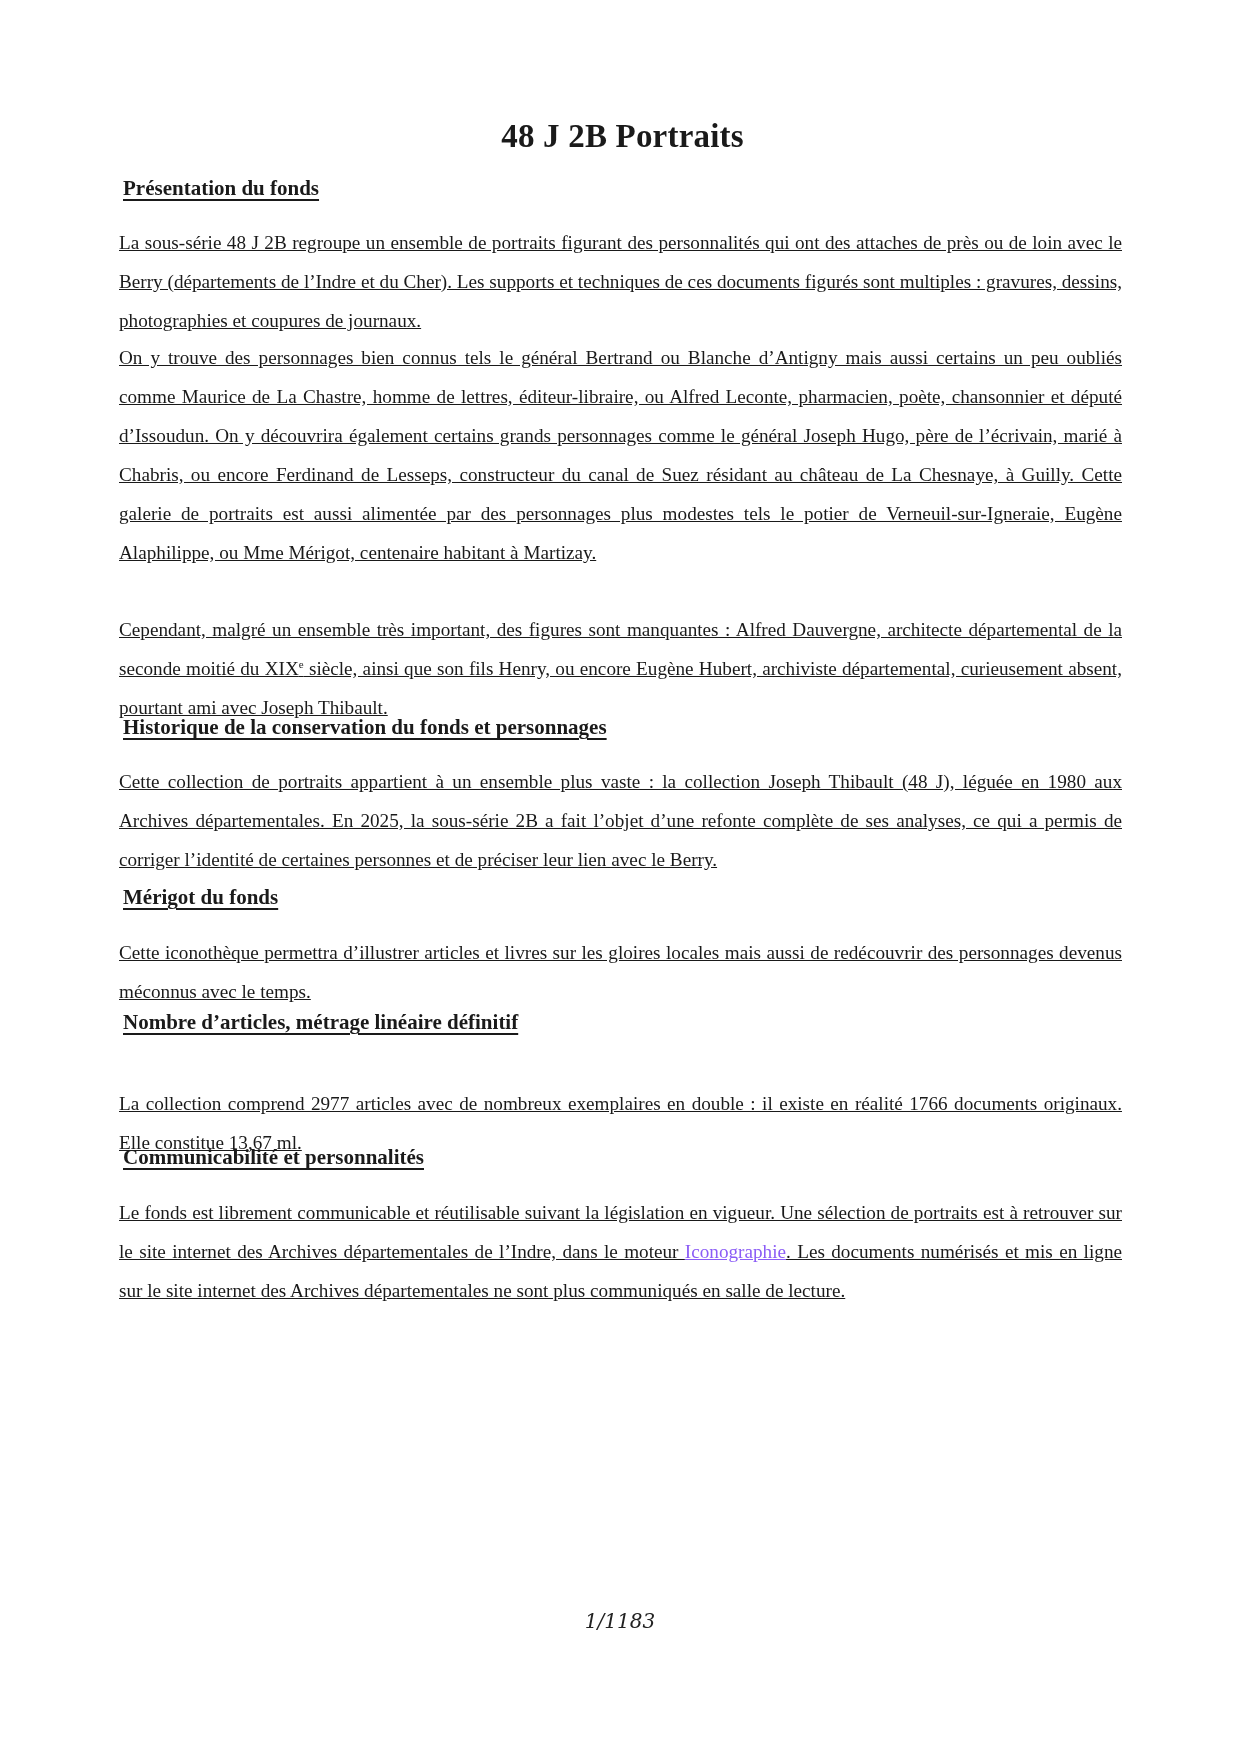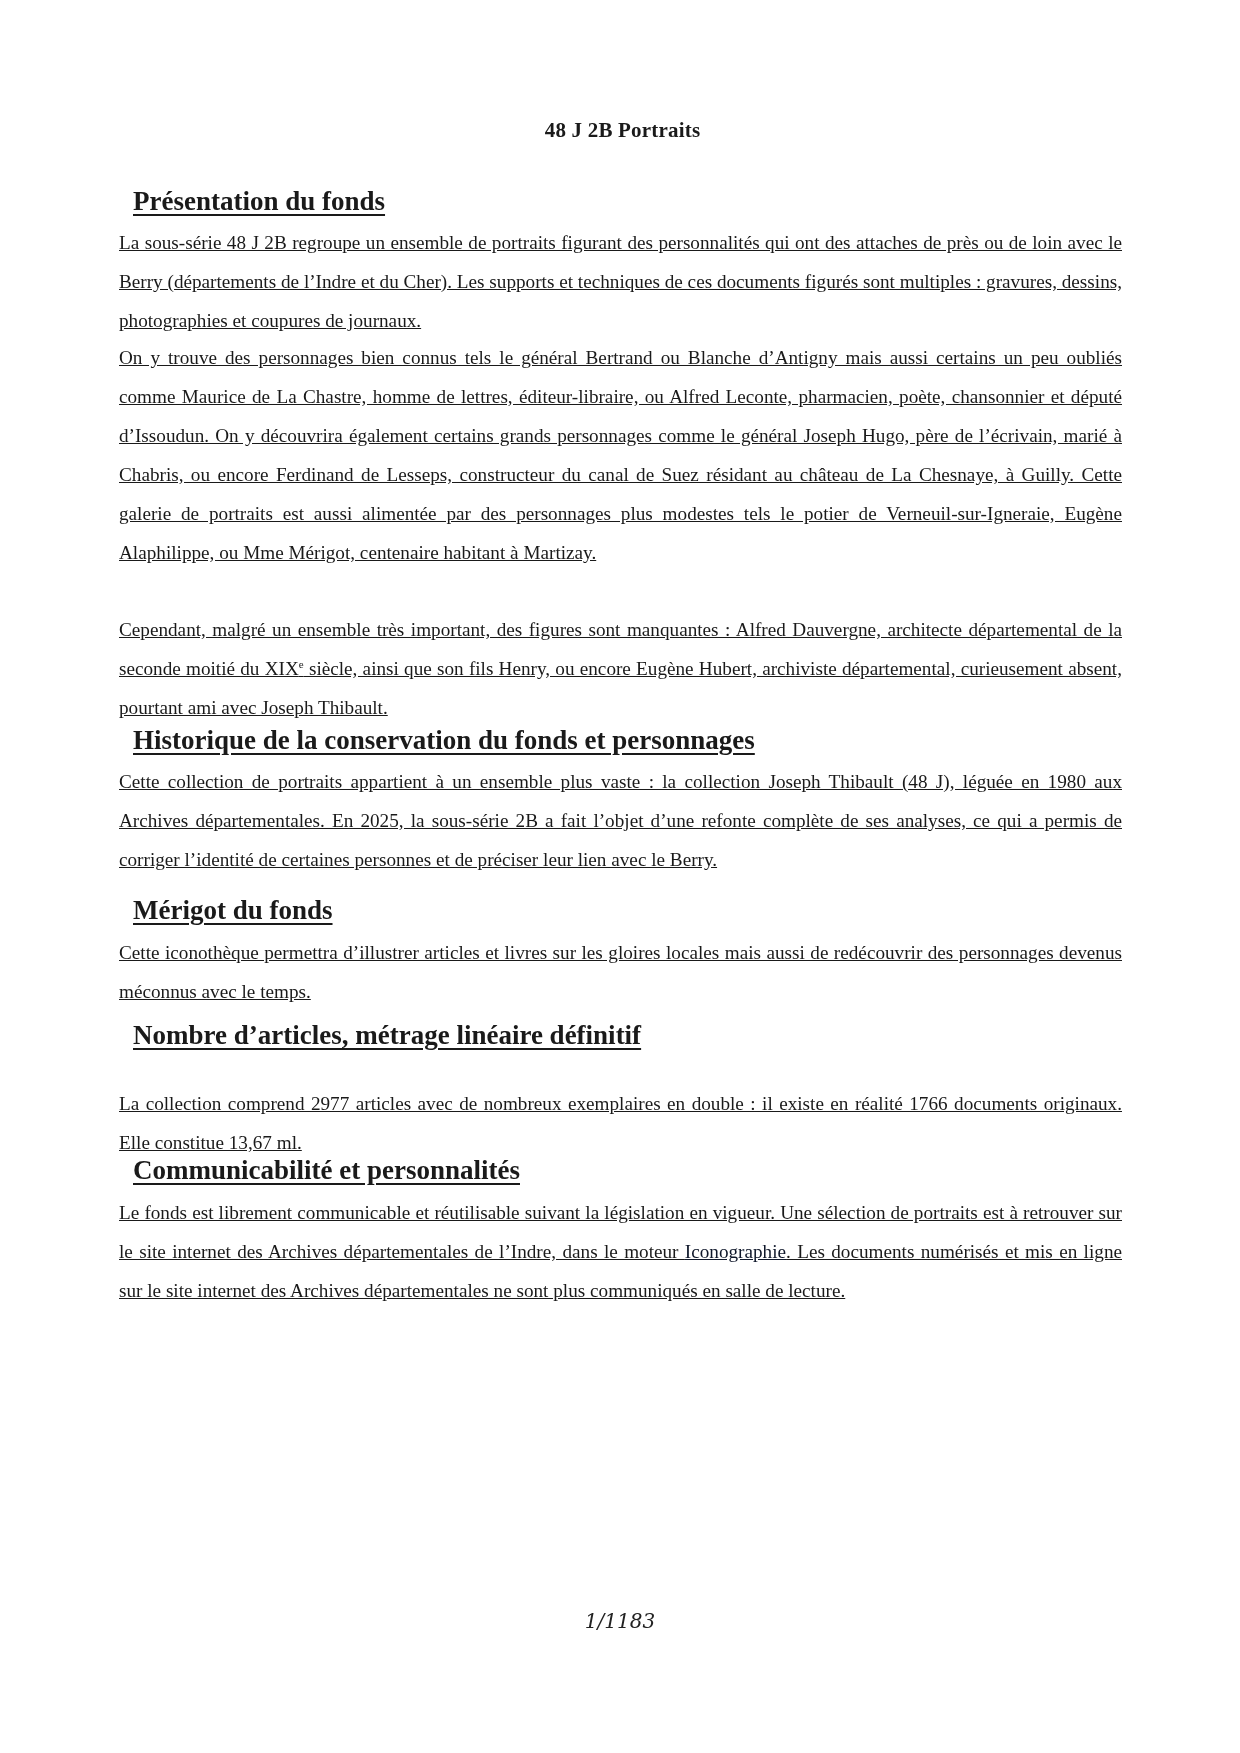--- a/index.html
+++ b/index.html
@@ -15,49 +15,49 @@
     position: absolute;
     left: 119px;
     top: 0;
     width: 1003px;
   }
   .doc-title {
     position: absolute;
     left: 4px; right: 0;
     top: 118px;
     text-align: center;
-    font-size: 21px;
+    font-size: 33px;
     font-weight: bold;
     margin: 0;
     letter-spacing: 0.2px;
   }
   .section-heading {
     position: absolute;
     left: 0;
-    margin: 14px;
-    font-size: 27px;
+    margin: 4px;
+    font-size: 21px;
     font-weight: bold;
     text-decoration: underline;
     text-underline-offset: 4px;
     text-decoration-thickness: 2px;
   }
   .para {
     position: absolute;
     left: 0;
     width: 1003px;
     margin: 0;
     font-size: 19.2px;
     line-height: 39px;
     text-align: justify;
     text-align-last: left;
     text-decoration: underline;
   }
   .para sup { font-size: 11px; line-height: 0; vertical-align: super; }
   .link {
-    color: #0f172a;
+    color: #8b5cf6;
     text-decoration: underline;
     cursor: pointer;
   }
   .footer {
     position: absolute;
     left: 0; right: 0;
     top: 1609px;
     text-align: center;
     font-family: "DejaVu Serif", serif;
     font-size: 20px;

